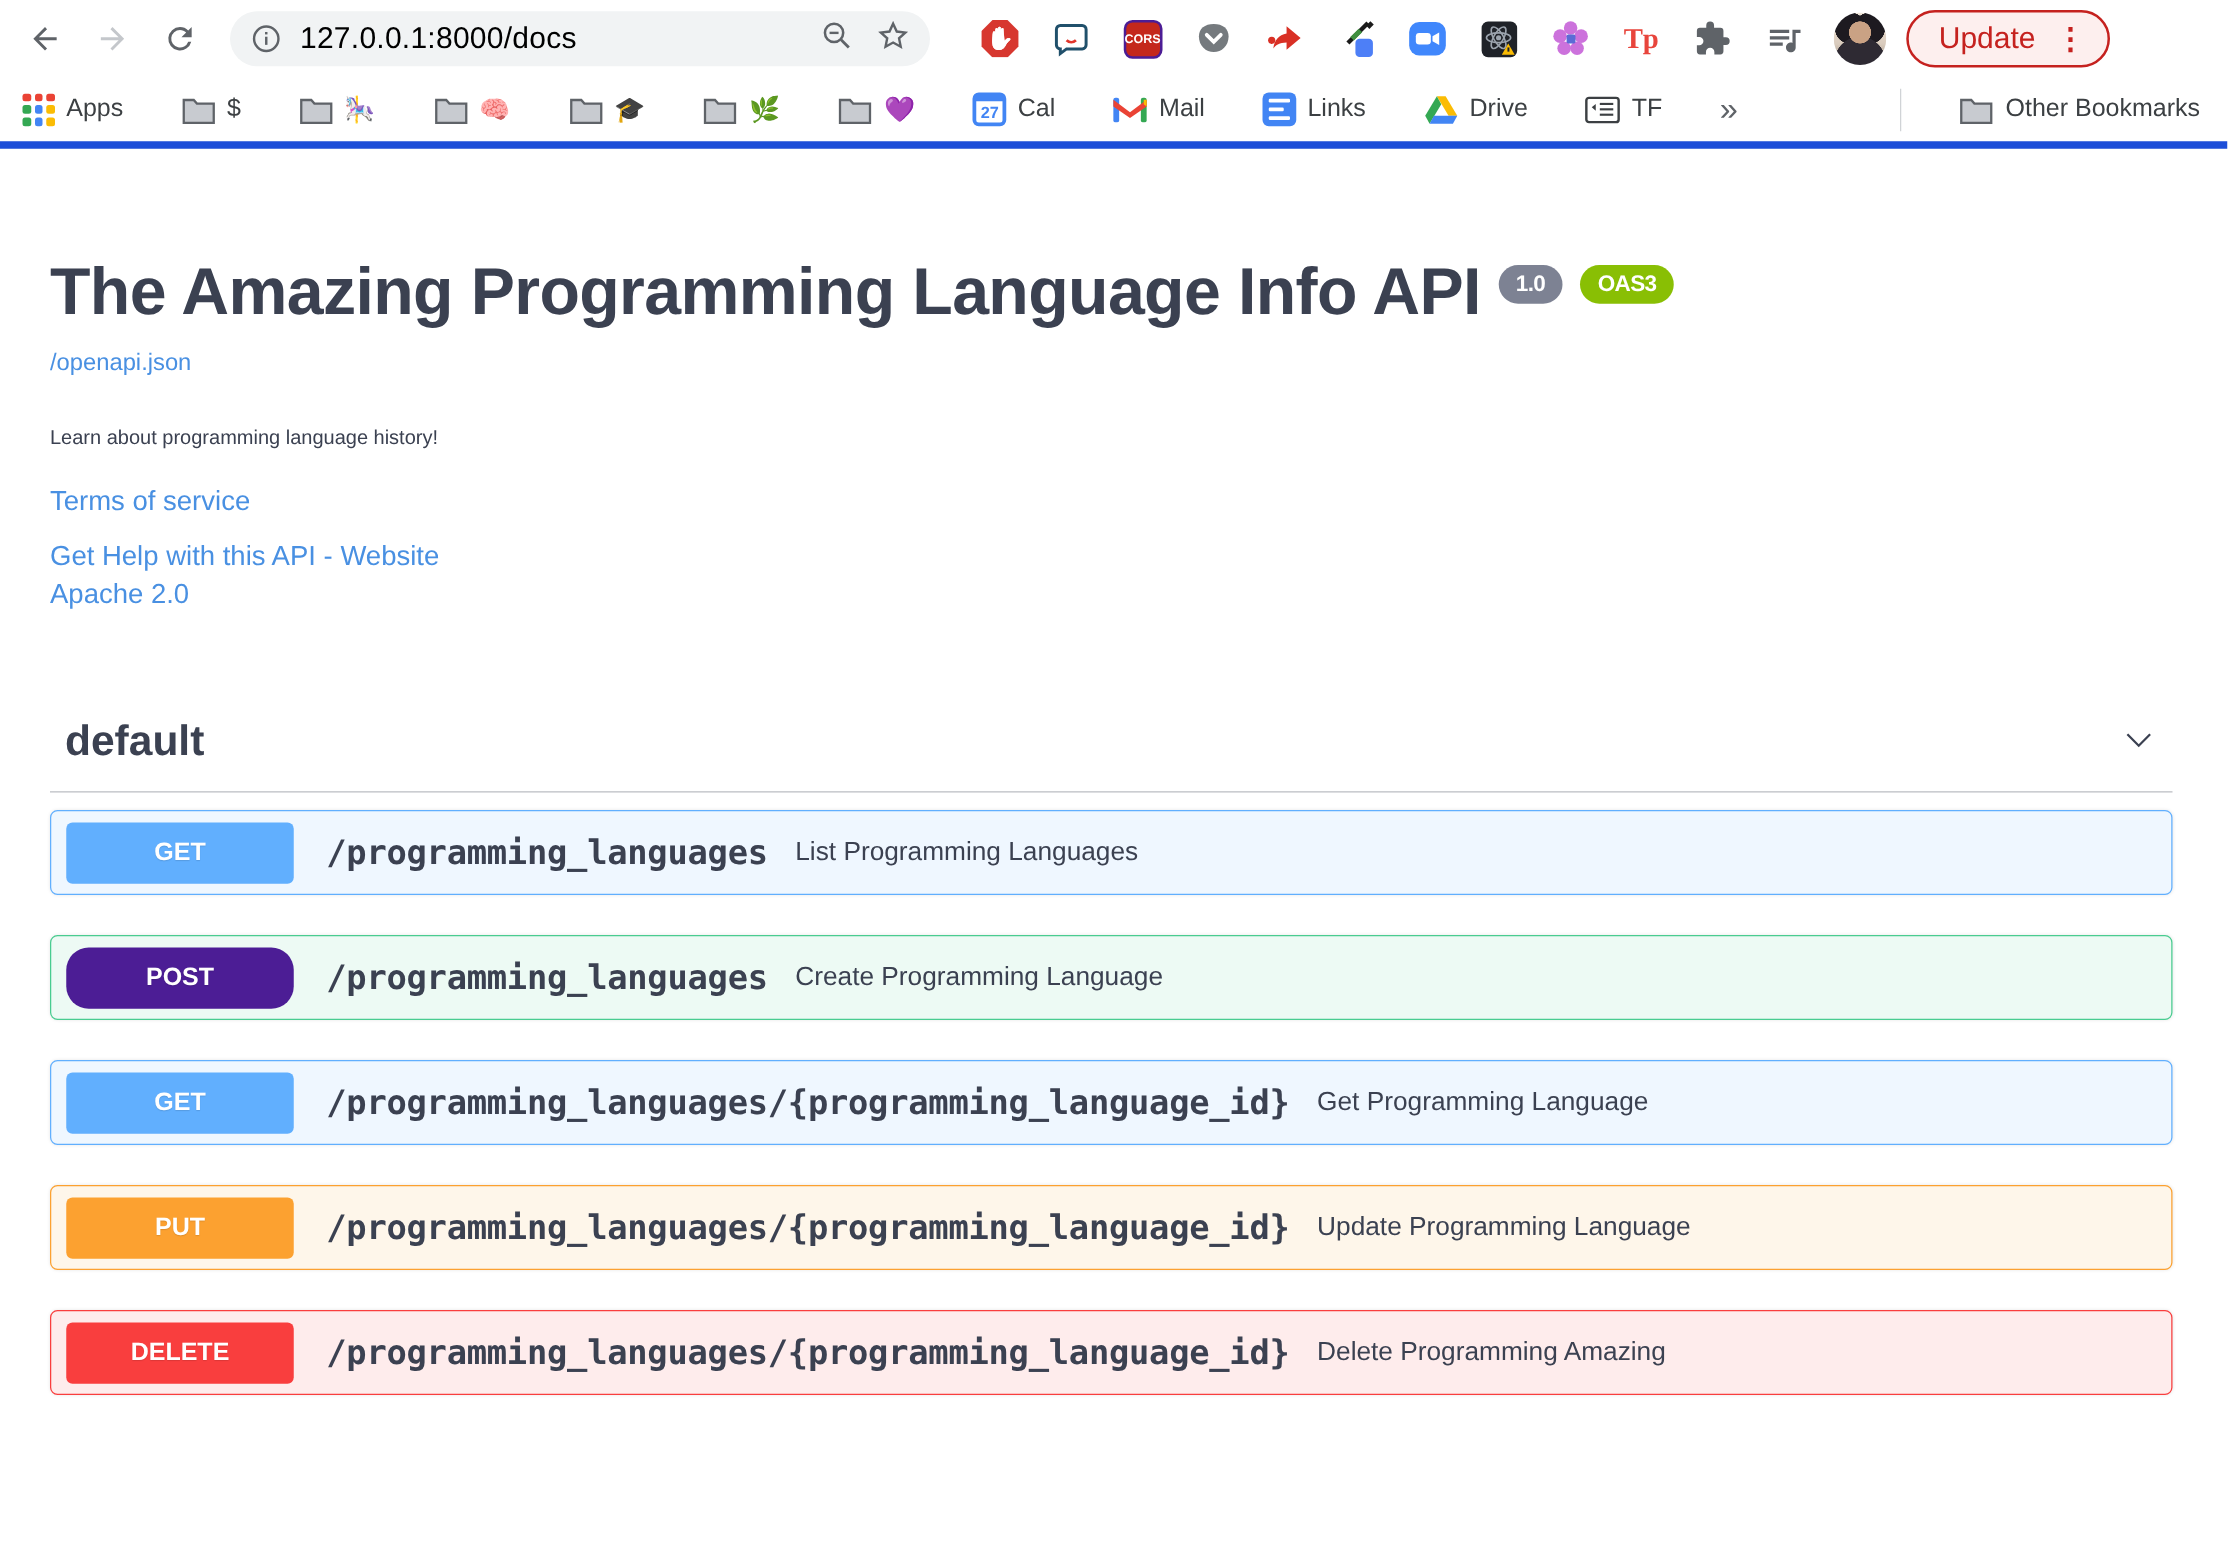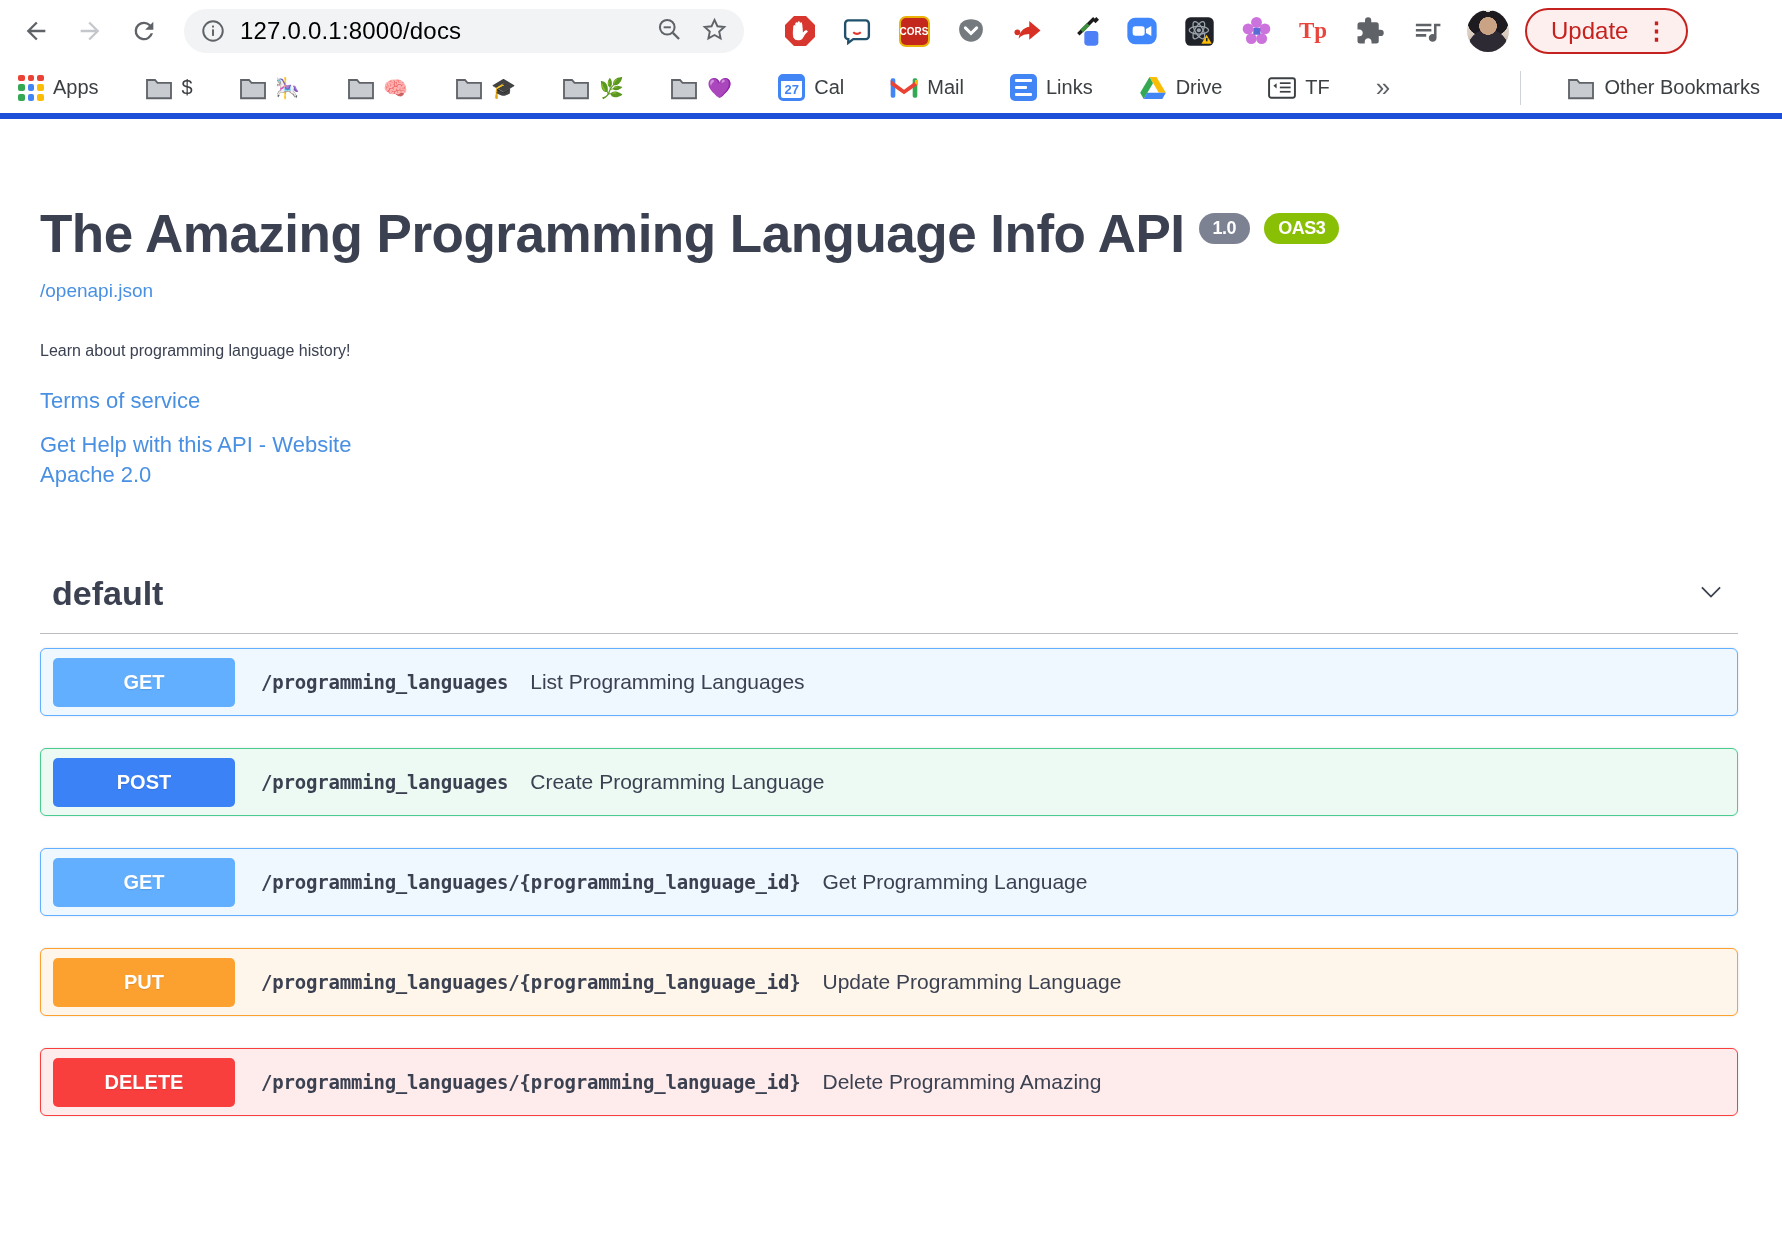--- a/index.html
+++ b/index.html
@@ -18,21 +18,21 @@
   .omnibox .right-icons { margin-left:auto; display:flex; align-items:center; gap:18px; }
   .ext-row { display:flex; align-items:center; gap:25px; margin-left:40px; }
   .ext { width:32px; height:32px; display:flex; align-items:center; justify-content:center;
     background:transparent; border:none; padding:0; cursor:pointer; position:relative; }
   .hand-badge { width:30px; height:30px; background:#d7372f; border-radius:7px;
     clip-path:polygon(30% 0,70% 0,100% 30%,100% 70%,70% 100%,30% 100%,0 70%,0 30%);
     display:flex; align-items:center; justify-content:center; }
   .hand-badge span { font-size:18px; filter:grayscale(1) brightness(10); }
   .cors-badge { width:31px; height:31px; background:#c4281c; border-radius:7px; color:#fff;
     font-weight:bold; font-size:10px; display:flex; align-items:center; justify-content:center;
-    border:2px solid #eab308; }
+    border:2px solid #4c1d95; }
   .tp-label { color:#e8453c; font-weight:bold; font-size:23px; font-family:"Liberation Serif",serif; }
   .avatar { width:42px; height:42px; border-radius:50%; margin-left:24px; flex:0 0 auto;
     background:
       radial-gradient(circle at 50% 38%, #caa284 0 26%, transparent 27%),
       radial-gradient(circle at 50% 95%, #2e2a33 0 45%, transparent 46%),
       radial-gradient(circle at 32% 30%, #1d1a20 0 30%, transparent 31%),
       radial-gradient(circle at 68% 30%, #1d1a20 0 30%, transparent 31%),
       linear-gradient(180deg,#efe6da 0%, #d9cbbd 60%, #8f8577 100%); }
   .update-pill { margin-left:16px; height:46px; border-radius:23px; border:2.5px solid #c5221f;
     background:#fdefee; color:#c5221f; font-size:24px; display:flex; align-items:center;
@@ -80,21 +80,21 @@
   .section-toggle { background:transparent; border:none; padding:0 14px; cursor:pointer; }
   .section-divider { margin-top:20px; height:1px; background:rgba(59,65,81,.35); }
 
   .ops { margin-top:14px; }
   .op-row { display:flex; align-items:center; border:1.5px solid; border-radius:6px;
     height:68px; padding:0 12px; margin-bottom:32px; cursor:pointer;
     box-shadow:0 0 3px rgba(0,0,0,.10); }
   .op-method { min-width:182px; text-align:center; padding:13px 0; border-radius:5px;
     font-size:20px; font-weight:bold; color:#fff; text-shadow:0 1px 1px rgba(0,0,0,.12); }
   .op-path { margin-left:26px; font-family:"DejaVu Sans Mono", monospace; font-weight:bold;
-    font-size:19px; color:#3b4151; letter-spacing:-.2px; }
+    font-size:27px; color:#3b4151; letter-spacing:-.2px; }
   .op-summary { margin-left:22px; font-size:21px; color:#3b4151; }
 </style>
 </head>
 <body>
 
 <div class="toolbar">
   <button class="nav-btn">
     <svg viewBox="0 0 24 24">
         <path fill="#5f6368" d="M20 11H7.8l5.6-5.6L12 4l-8 8 8 8 1.4-1.4L7.8 13H20v-2z"></path>
       </svg>
@@ -374,21 +374,21 @@
   <div class="section-divider"></div>
 
   <div class="ops">
   <div class="op-row" style="border-color: rgb(97, 175, 254); background: rgb(239, 247, 255);">
     <span class="op-method" style="background: rgb(97, 175, 254);">GET</span>
     <span class="op-path">/programming_languages</span>
     <span class="op-summary">List Programming Languages</span>
   </div>
 
   <div class="op-row" style="border-color: rgb(73, 204, 144); background: rgb(237, 250, 244);">
-    <span class="op-method" style="background: #3b82f6;">POST</span>
+    <span class="op-method" style="background: #4c1d95; border-radius: 18px;">POST</span>
     <span class="op-path">/programming_languages</span>
     <span class="op-summary">Create Programming Language</span>
   </div>
 
   <div class="op-row" style="border-color: rgb(97, 175, 254); background: rgb(239, 247, 255);">
     <span class="op-method" style="background: rgb(97, 175, 254);">GET</span>
     <span class="op-path">/programming_languages/{programming_language_id}</span>
     <span class="op-summary">Get Programming Language</span>
   </div>
 

